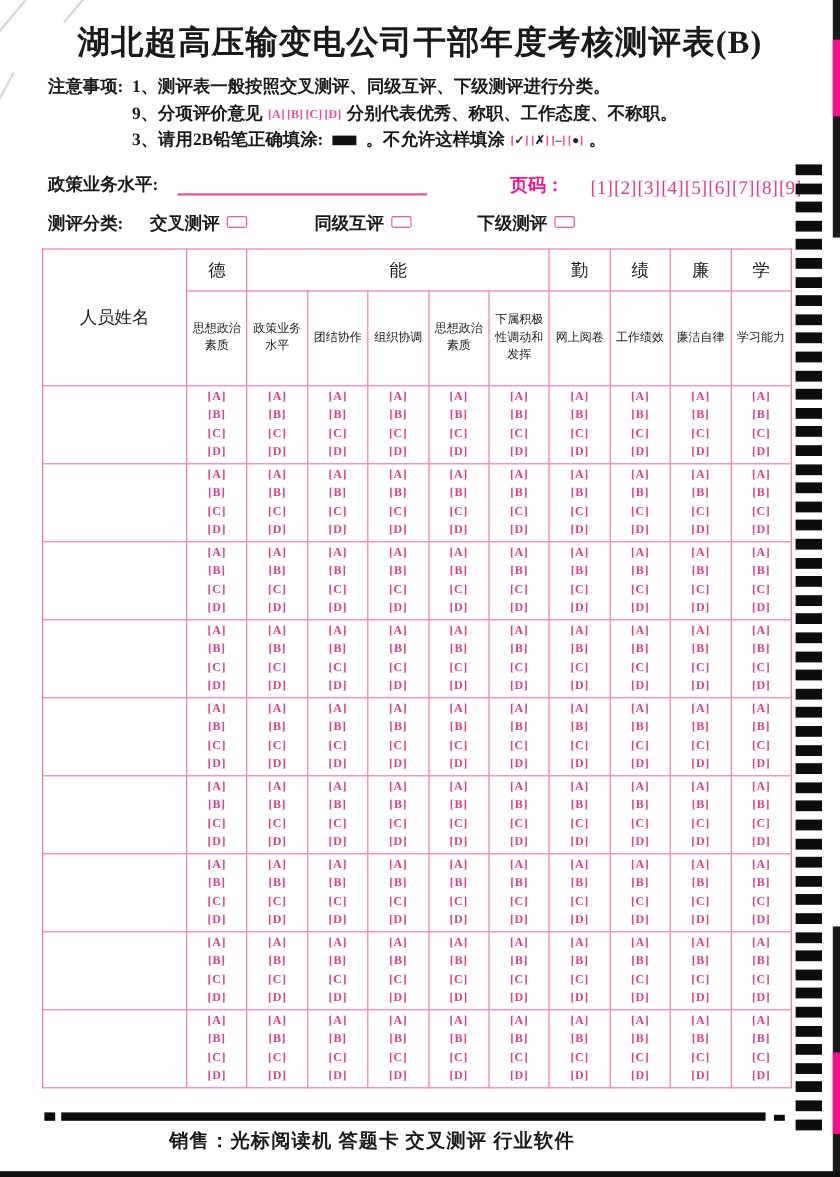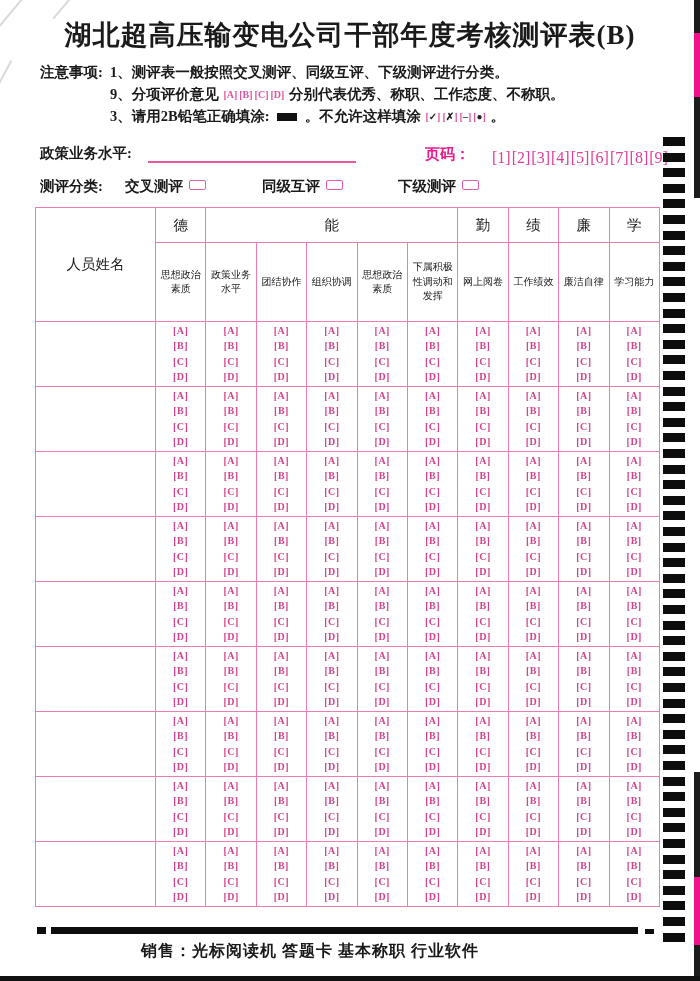--- a/index.html
+++ b/index.html
@@ -950,14 +950,14 @@
     <div class="tmark" style="top: 932.6px;"></div>
   </div>
 <div class="edge-black" style="top:0;height:198px;"></div>
 <div class="edge-black" style="top:772px;height:209px;"></div>
 <div class="edge-pink" style="top:33px;height:64px;"></div>
 <div class="edge-pink" style="top:877px;height:68px;"></div>
 
 <div class="foot-sq-l"></div>
 <div class="foot-bar"></div>
 <div class="foot-sq-r"></div>
-<div class="foot-text">销售：光标阅读机 答题卡 基本称职 行业软件</div>
+<div class="foot-text">销售：光标阅读机 答题卡 交叉测评 行业软件</div>
 <div class="bottom-line"></div>
 
 </body></html>

